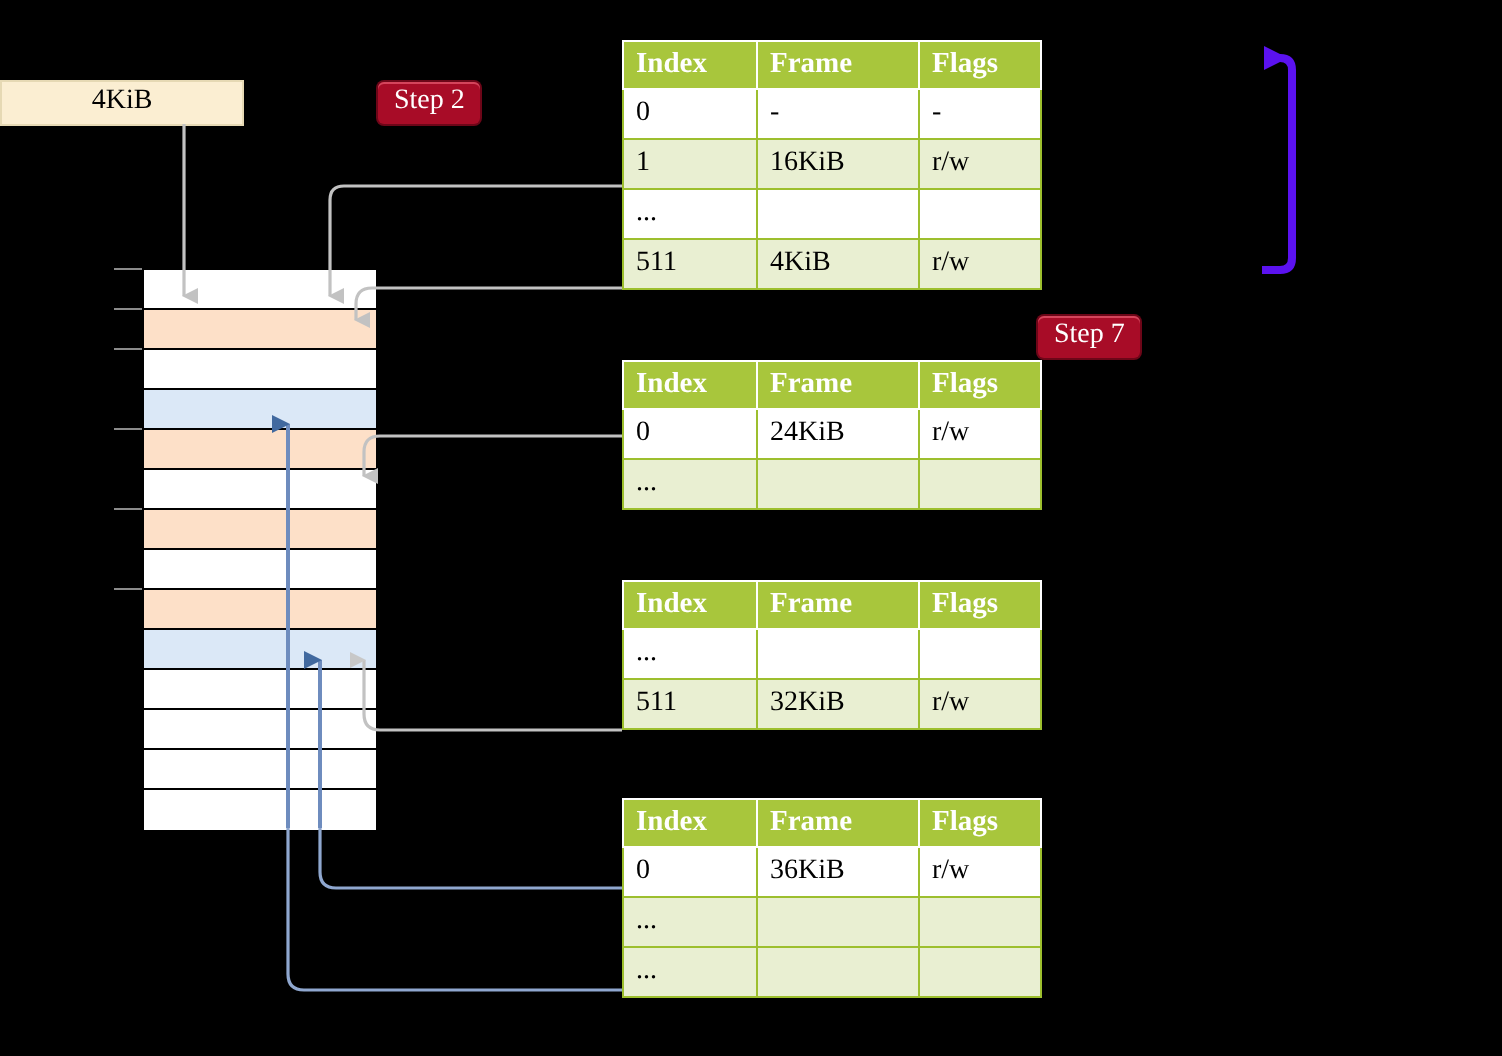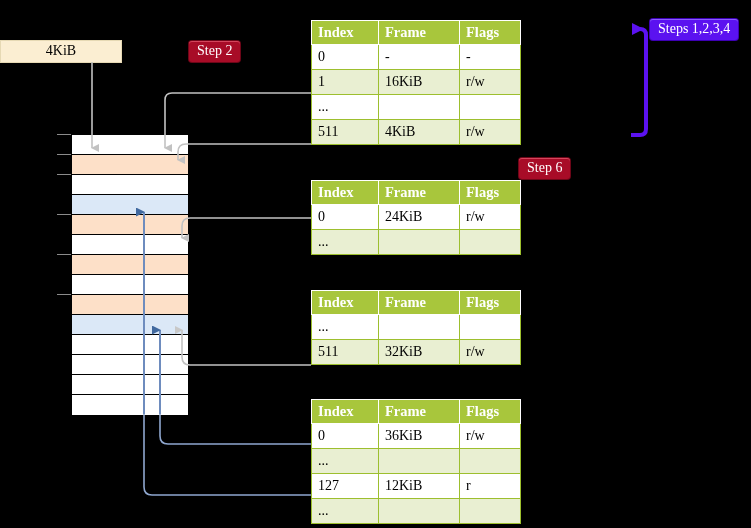--- a/index.html
+++ b/index.html
@@ -106,27 +106,24 @@
 
   <div class="kib-box" style="left:0px;top:40px;width:120px;height:21px;">
     <span>4KiB</span>
   </div>
 
   <div class="badge red" style="left:189px;top:41px;">
     <span>Step 2</span>
   </div>
 
   <div class="badge red" style="left:519px;top:158px;">
-    <span>Step 6</span>
+    <span>Step 7</span>
   </div>
 
 
-  <div class="badge blue" style="left:650px;top:19px;">
-    <span>Steps 1,2,3,4</span>
-  </div>
 
   <div class="memcol" id="memcol">
       <div class="memrow m-white" style="top: 0px;"></div>
       <div class="memrow m-peach" style="top: 20px;"></div>
       <div class="memrow m-white" style="top: 40px;"></div>
       <div class="memrow m-blue" style="top: 60px;"></div>
       <div class="memrow m-peach" style="top: 80px;"></div>
       <div class="memrow m-white" style="top: 100px;"></div>
       <div class="memrow m-peach" style="top: 120px;"></div>
       <div class="memrow m-white" style="top: 140px;"></div>
@@ -226,25 +223,20 @@
         <tr class="plain">
           <td class="col-i">0</td>
           <td class="col-f">36KiB</td>
           <td class="col-g">r/w</td>
         </tr>
         <tr class="alt">
           <td class="col-i">...</td>
           <td class="col-f">&nbsp;</td>
           <td class="col-g">&nbsp;</td>
         </tr>
-        <tr class="plain">
-          <td class="col-i">127</td>
-          <td class="col-f">12KiB</td>
-          <td class="col-g">r</td>
-        </tr>
         <tr class="alt">
           <td class="col-i">...</td>
           <td class="col-f">&nbsp;</td>
           <td class="col-g">&nbsp;</td>
         </tr>
       </tbody>
   </table>
 
   <svg class="overlay" viewBox="0 0 751 528">
     <defs>

